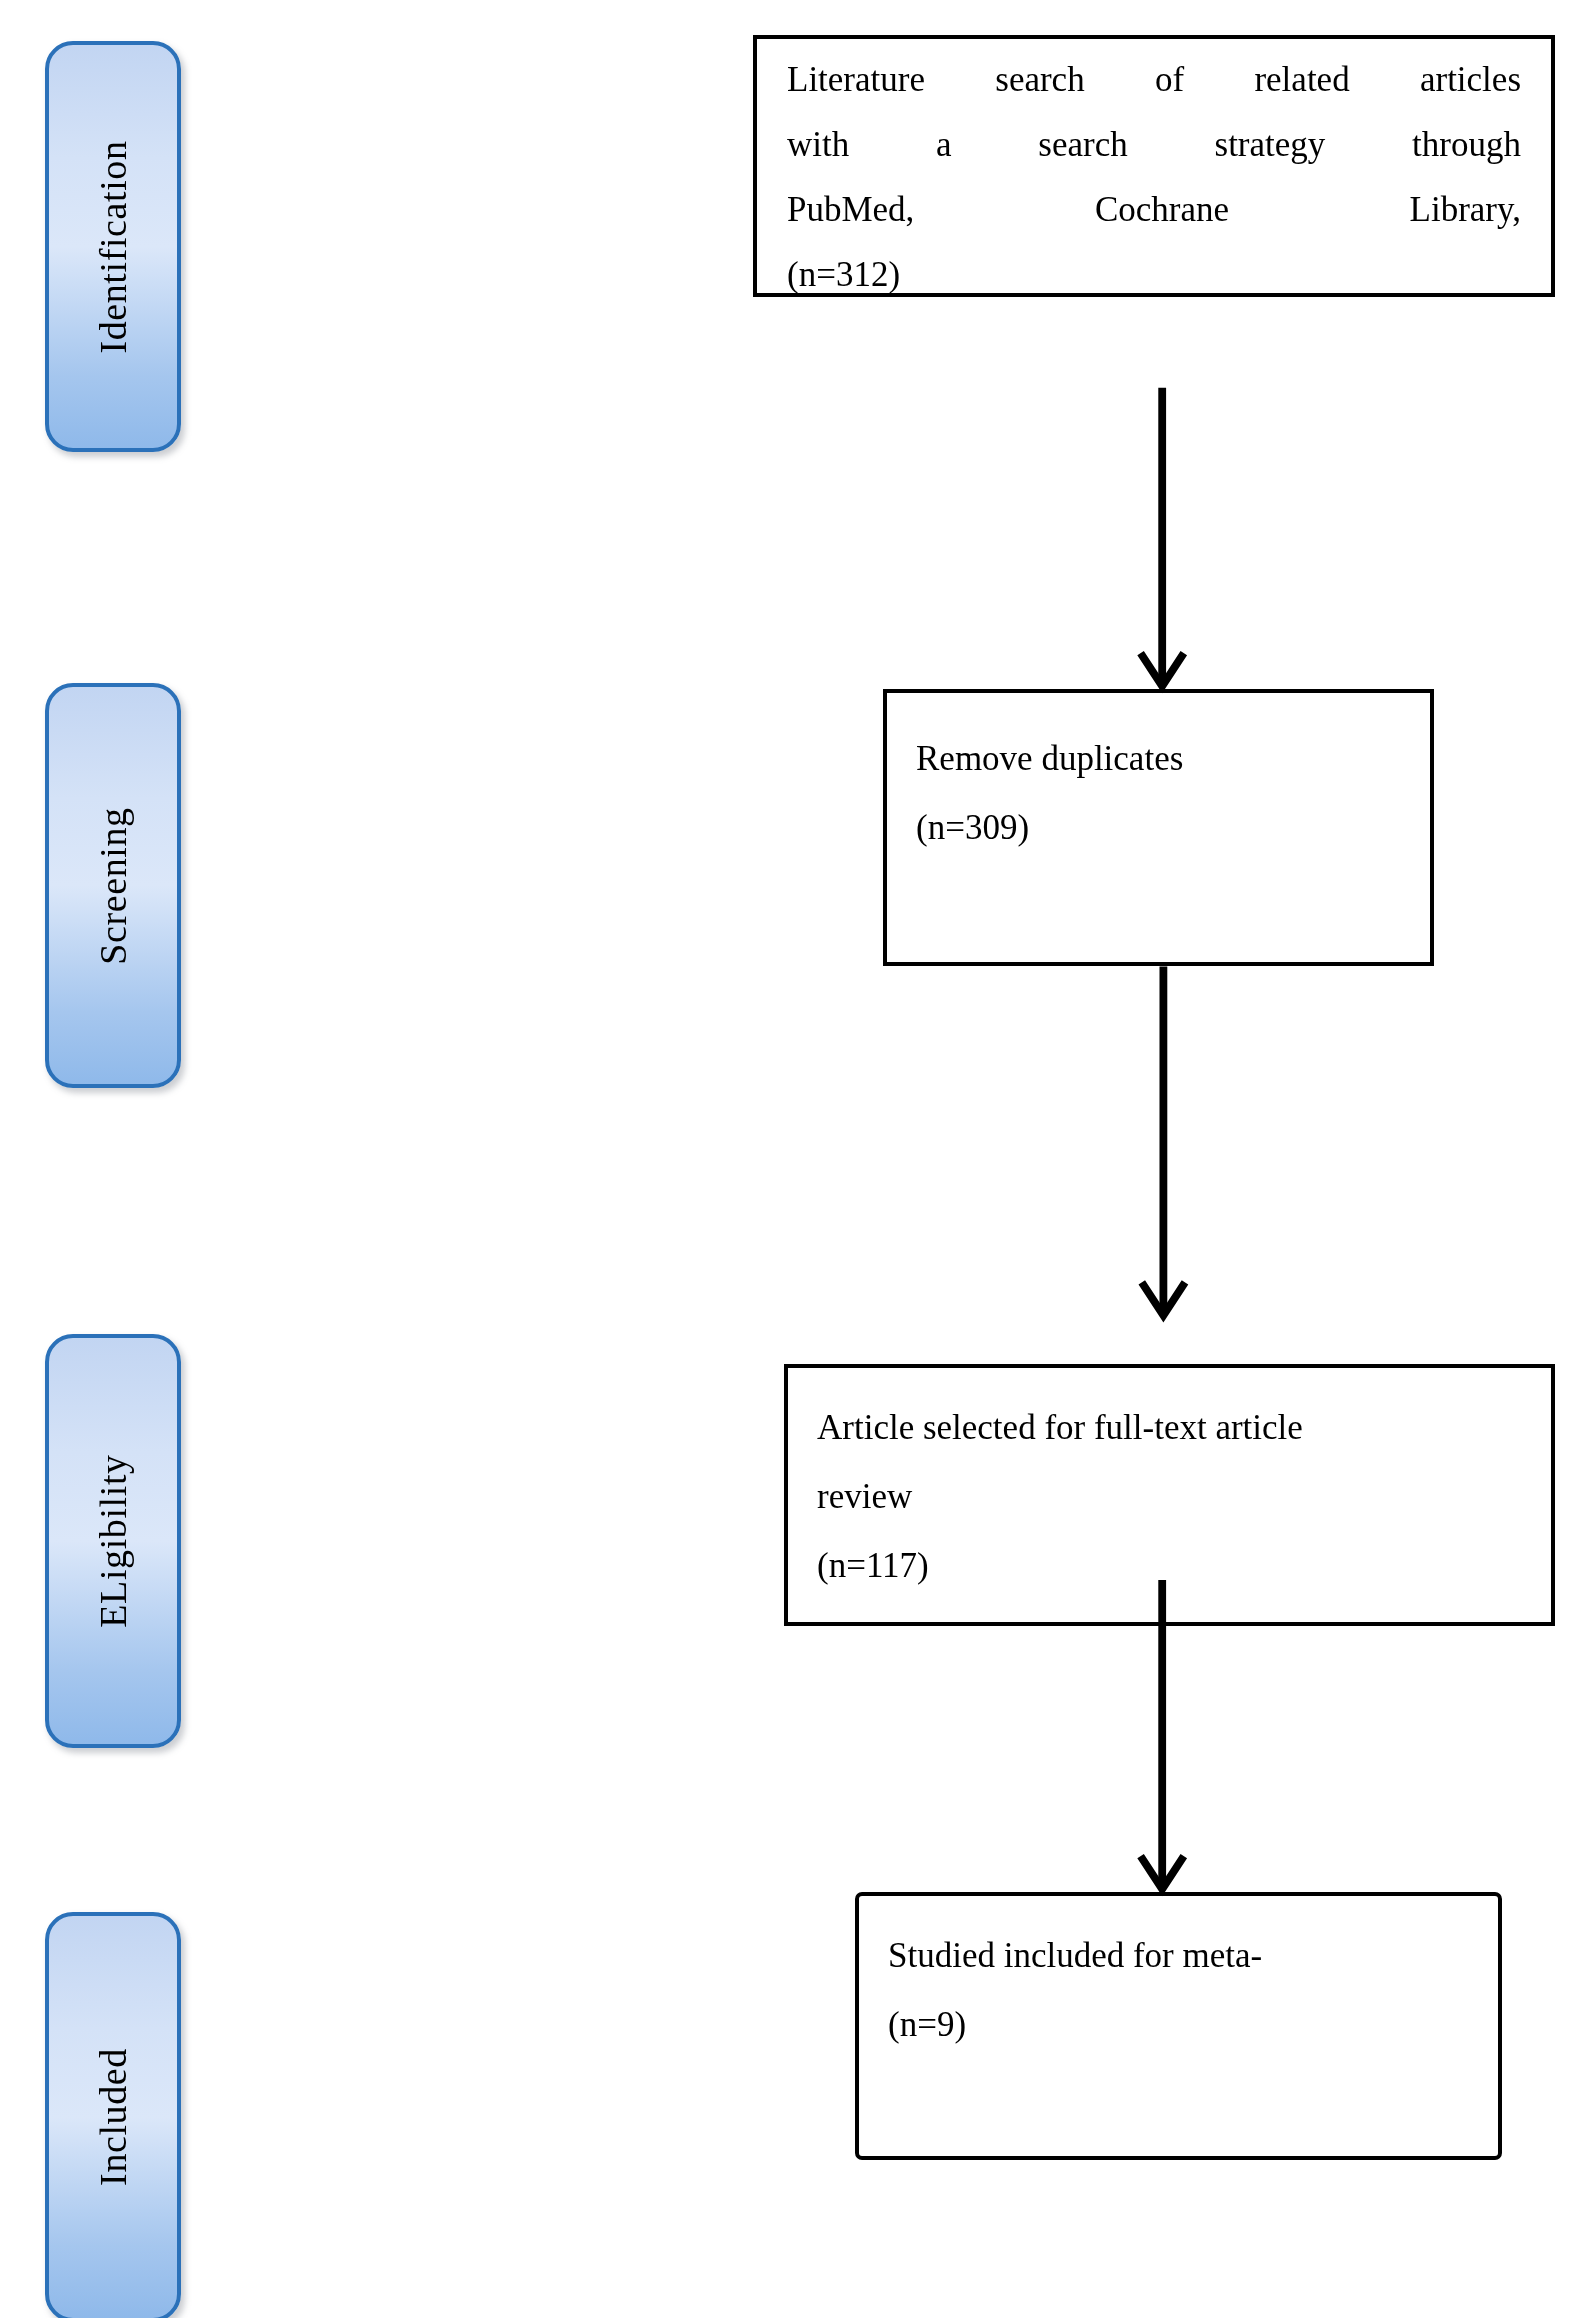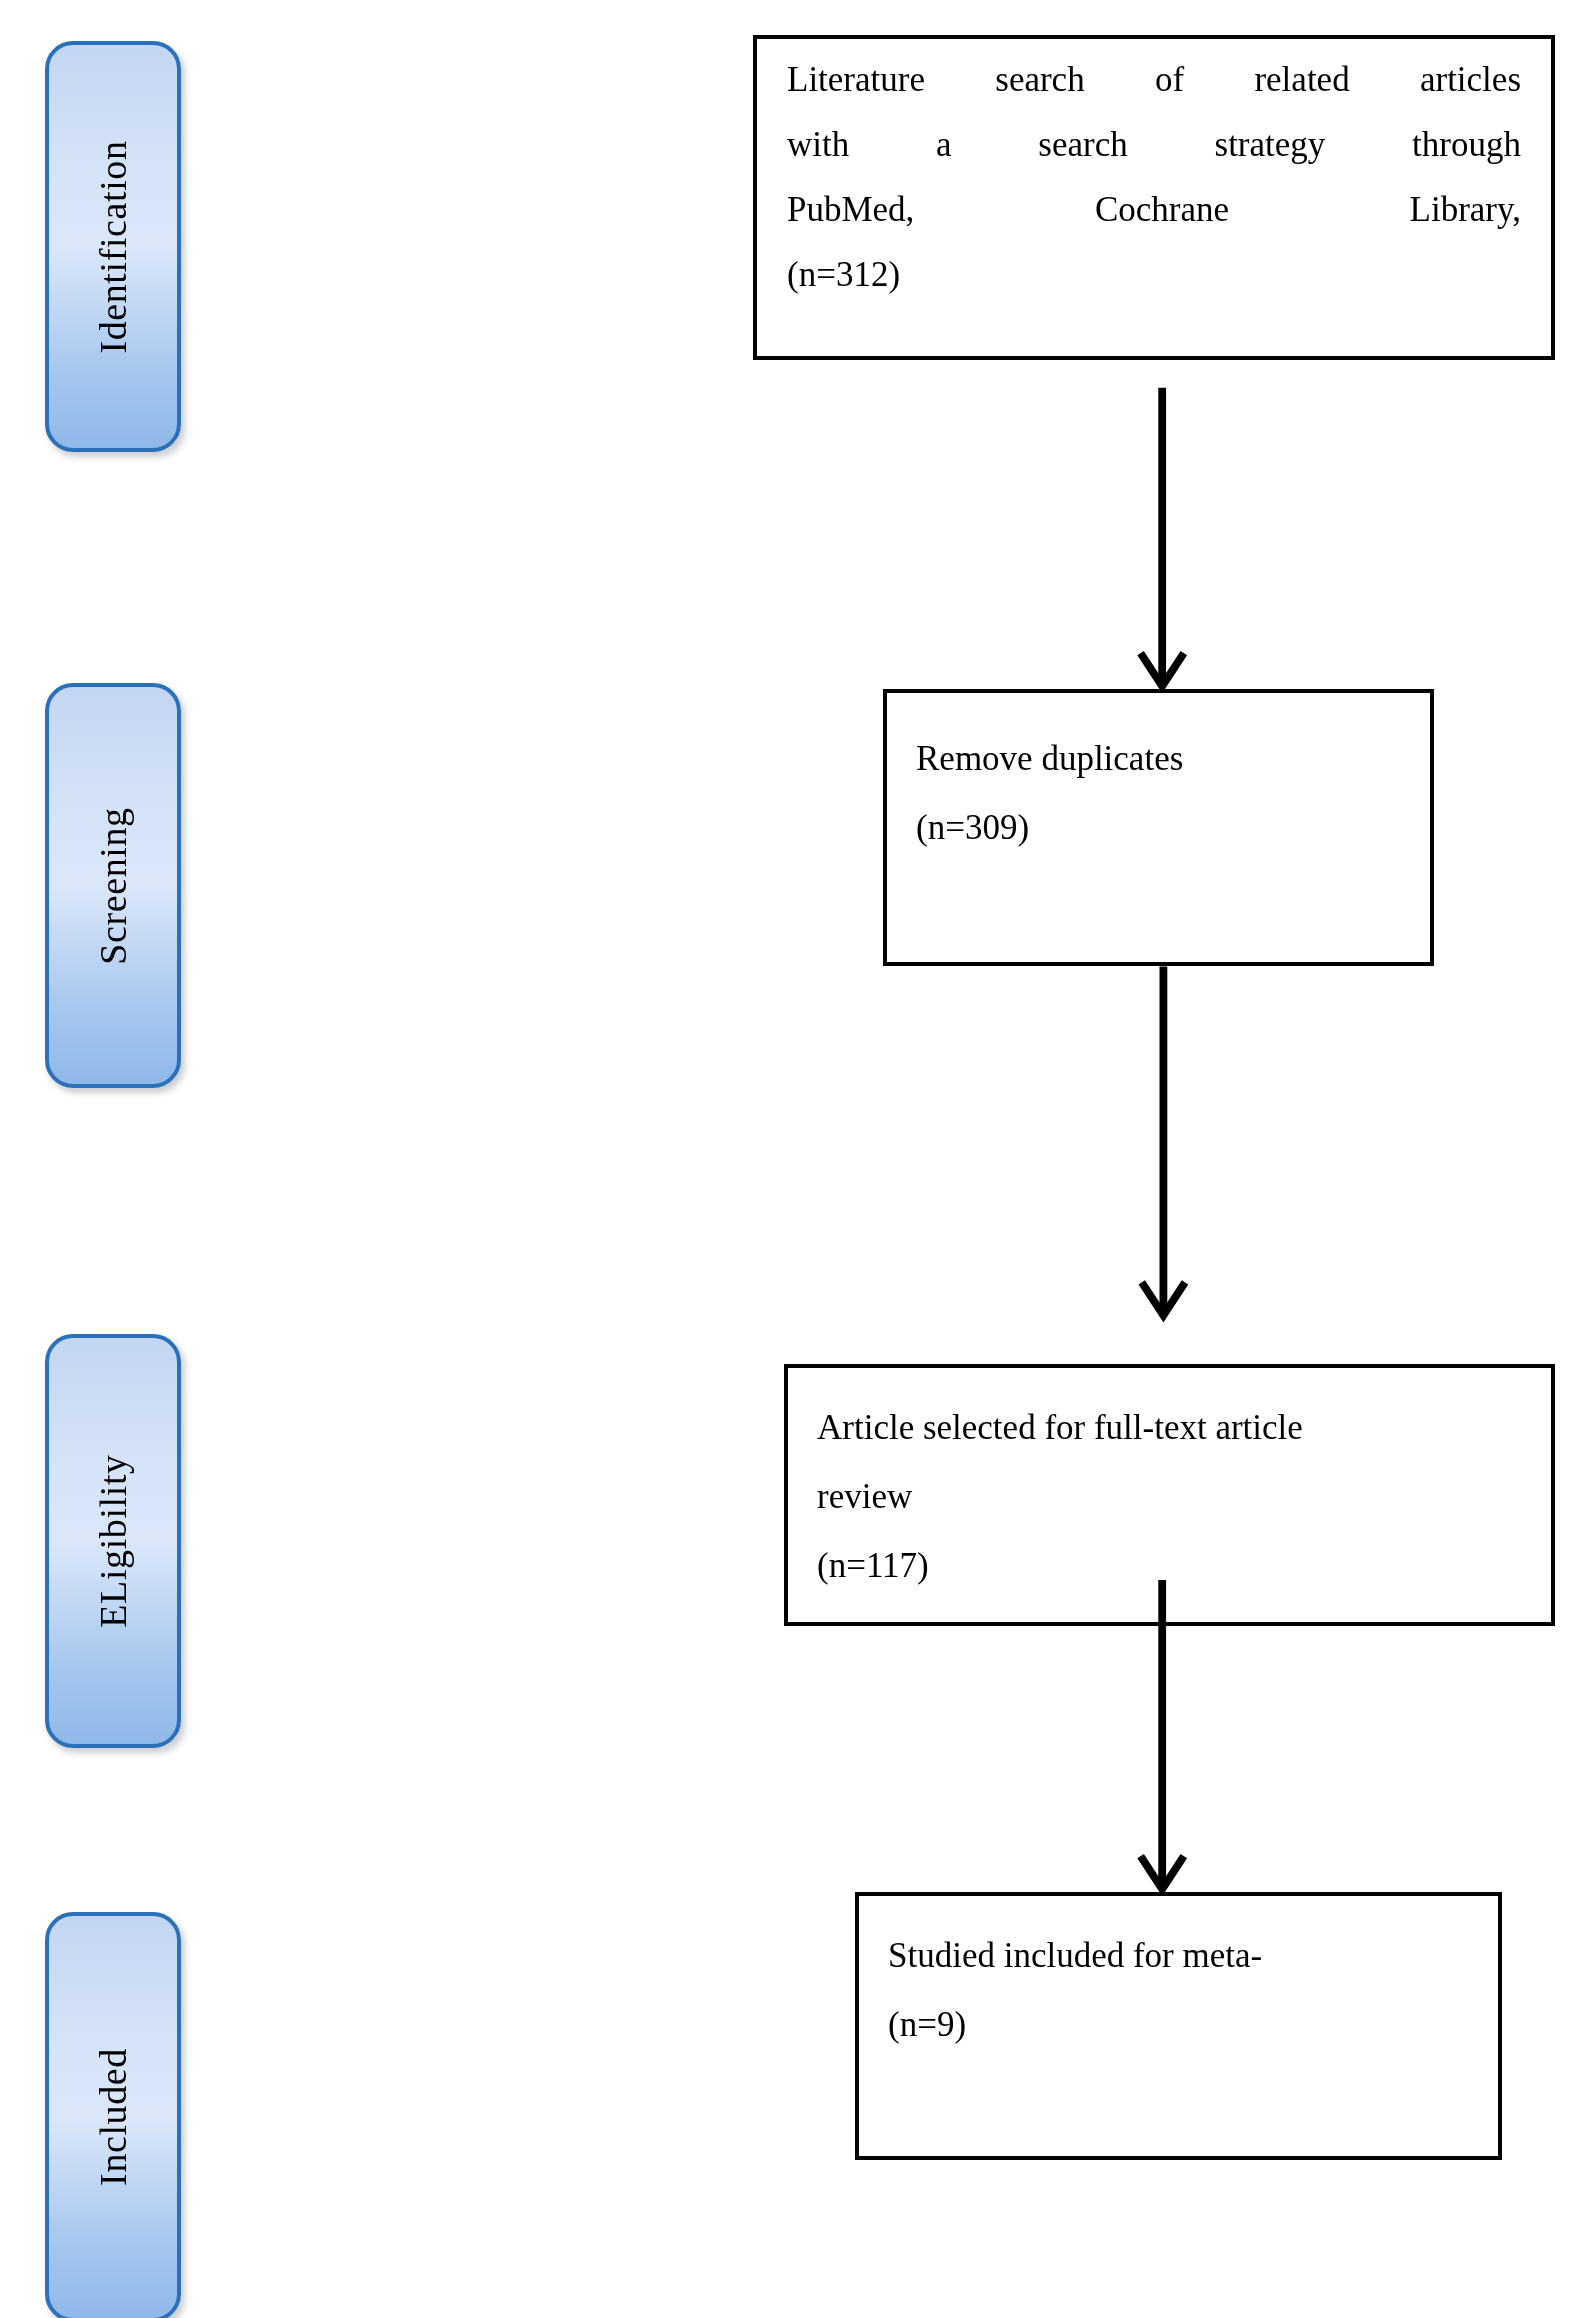--- a/index.html
+++ b/index.html
@@ -50,24 +50,24 @@
   
   .flow-box {
     position: absolute;
     background: #ffffff;
     border: 4.8px solid #000000;
     box-sizing: border-box;
     font-size: 35px;
     line-height: 69px;
     color: #000000;
   }
-  .box-1 { left: 753px; top: 35px;   width: 802px; height: 325px; padding: 8.4px 30px 0 30px; line-height: 65px; }
+  .box-1 { left: 753px; top: 35px;   width: 802px; height: 262px; padding: 8.4px 30px 0 30px; line-height: 65px; }
   .box-2 { left: 883px; top: 689px; width: 551px;  height: 277px; padding: 31px 27px 0 29px; }
   .box-3 { left: 784px; top: 1364px; width: 771px; height: 262px; padding: 25px 27px 0 29px; }
-  .box-4 { left: 855px; top: 1892px; width: 647px; height: 268px; padding: 25px 27px 0 29px; }
+  .box-4 { left: 855px; top: 1892px; width: 647px; height: 268px; padding: 25px 27px 0 29px; border-radius: 7px; }
 
   .line { text-align: left; }
   .line.j {
     text-align: justify;
     text-align-last: justify;
   }
 
   
   .arrows {
     position: absolute;

